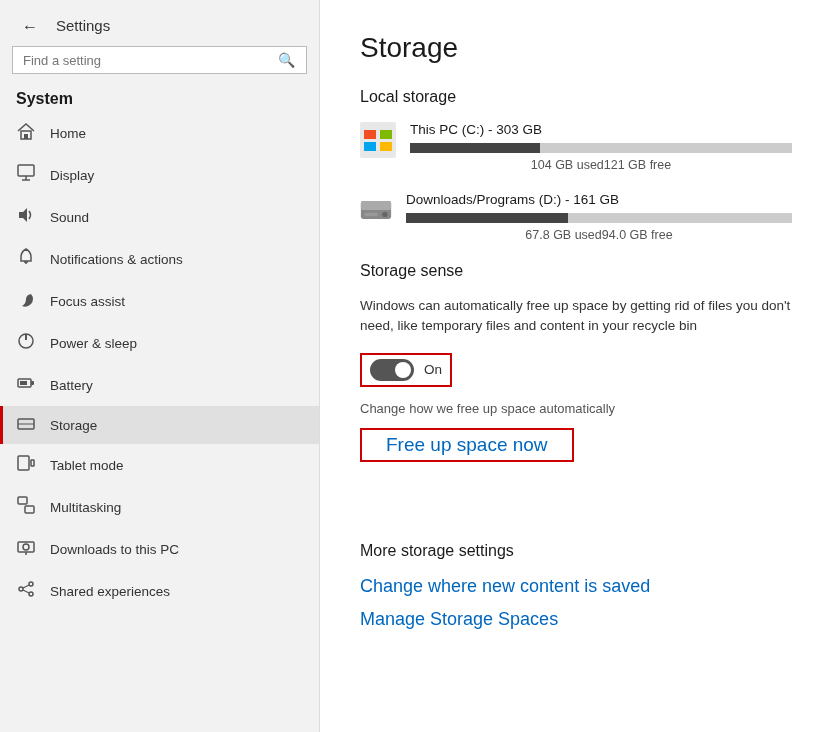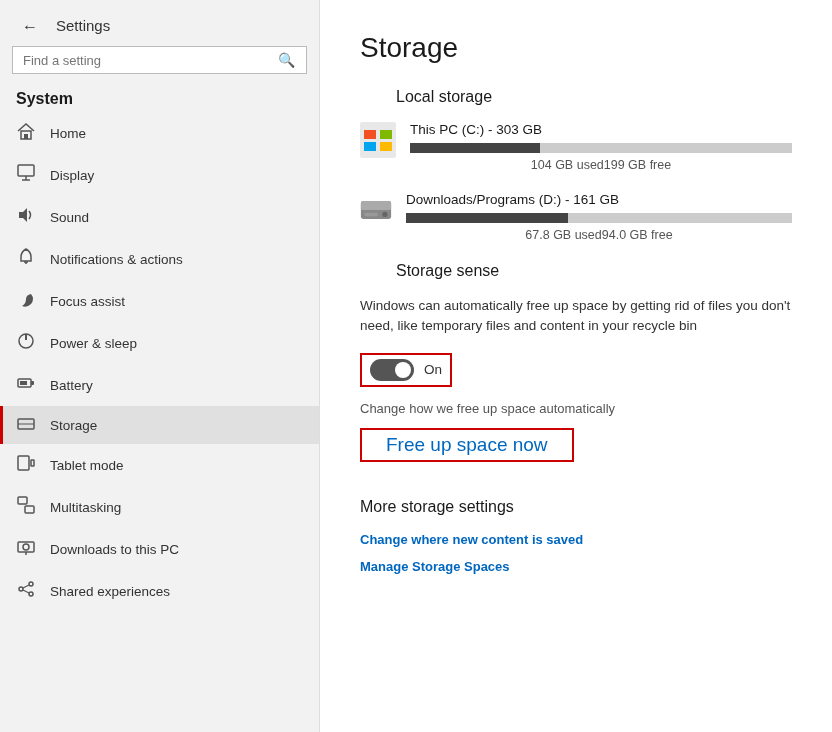--- a/index.html
+++ b/index.html
@@ -117,21 +117,20 @@
       font-size: 28px;
       font-weight: 300;
       color: #1a1a1a;
       margin-bottom: 24px;
     }
     .section-title {
       font-size: 16px;
       font-weight: 400;
       color: #1a1a1a;
       margin-bottom: 16px;
-      margin-left: 36px;
     }
     .storage-item {
       display: flex;
       align-items: flex-start;
       gap: 14px;
       margin-bottom: 20px;
     }
     .drive-info {
       flex: 1;
     }
@@ -214,29 +213,29 @@
       cursor: pointer;
       background: none;
       margin-bottom: 36px;
     }
 
     .more-storage-title {
       font-size: 16px;
       font-weight: 400;
       color: #1a1a1a;
       margin-bottom: 16px;
+      margin-top: 44px;
     }
     .more-link {
       display: block;
-      font-size: 13px;
+      font-size: 18px;
       color: #0067c0;
       margin-bottom: 12px;
       cursor: pointer;
       text-decoration: none;
-      font-weight: bold;
     }
 
     
     .win-icon {
       width: 36px;
       height: 36px;
     }
     .hdd-icon {
       width: 32px;
       height: 28px;
@@ -369,21 +368,21 @@
       <rect x="4" y="20" width="12" height="9" fill="#00A4EF"></rect>
       <rect x="20" y="20" width="12" height="9" fill="#FFB900"></rect>
     </svg></div>
     <div class="drive-info">
       <div class="drive-name">This PC (C:) - 303 GB</div>
       <div class="progress-bar-bg">
         <div class="progress-bar-fill" style="width:34%"></div>
       </div>
       <div class="drive-stats">
         <span>104 GB used</span>
-        <span>199 GB free</span>
+        <span>121 GB free</span>
       </div>
     </div>
   </div>
       <div class="storage-item">
     <div><svg class="hdd-icon" width="36" height="30" viewBox="0 0 36 30">
       <rect x="1" y="5" width="34" height="20" rx="3" fill="#888"></rect>
       <rect x="1" y="5" width="34" height="10" rx="2" fill="#aaa"></rect>
       <circle cx="28" cy="20" r="3" fill="#666"></circle>
       <rect x="5" y="18" width="15" height="4" rx="1" fill="#999"></rect>
     </svg></div>

